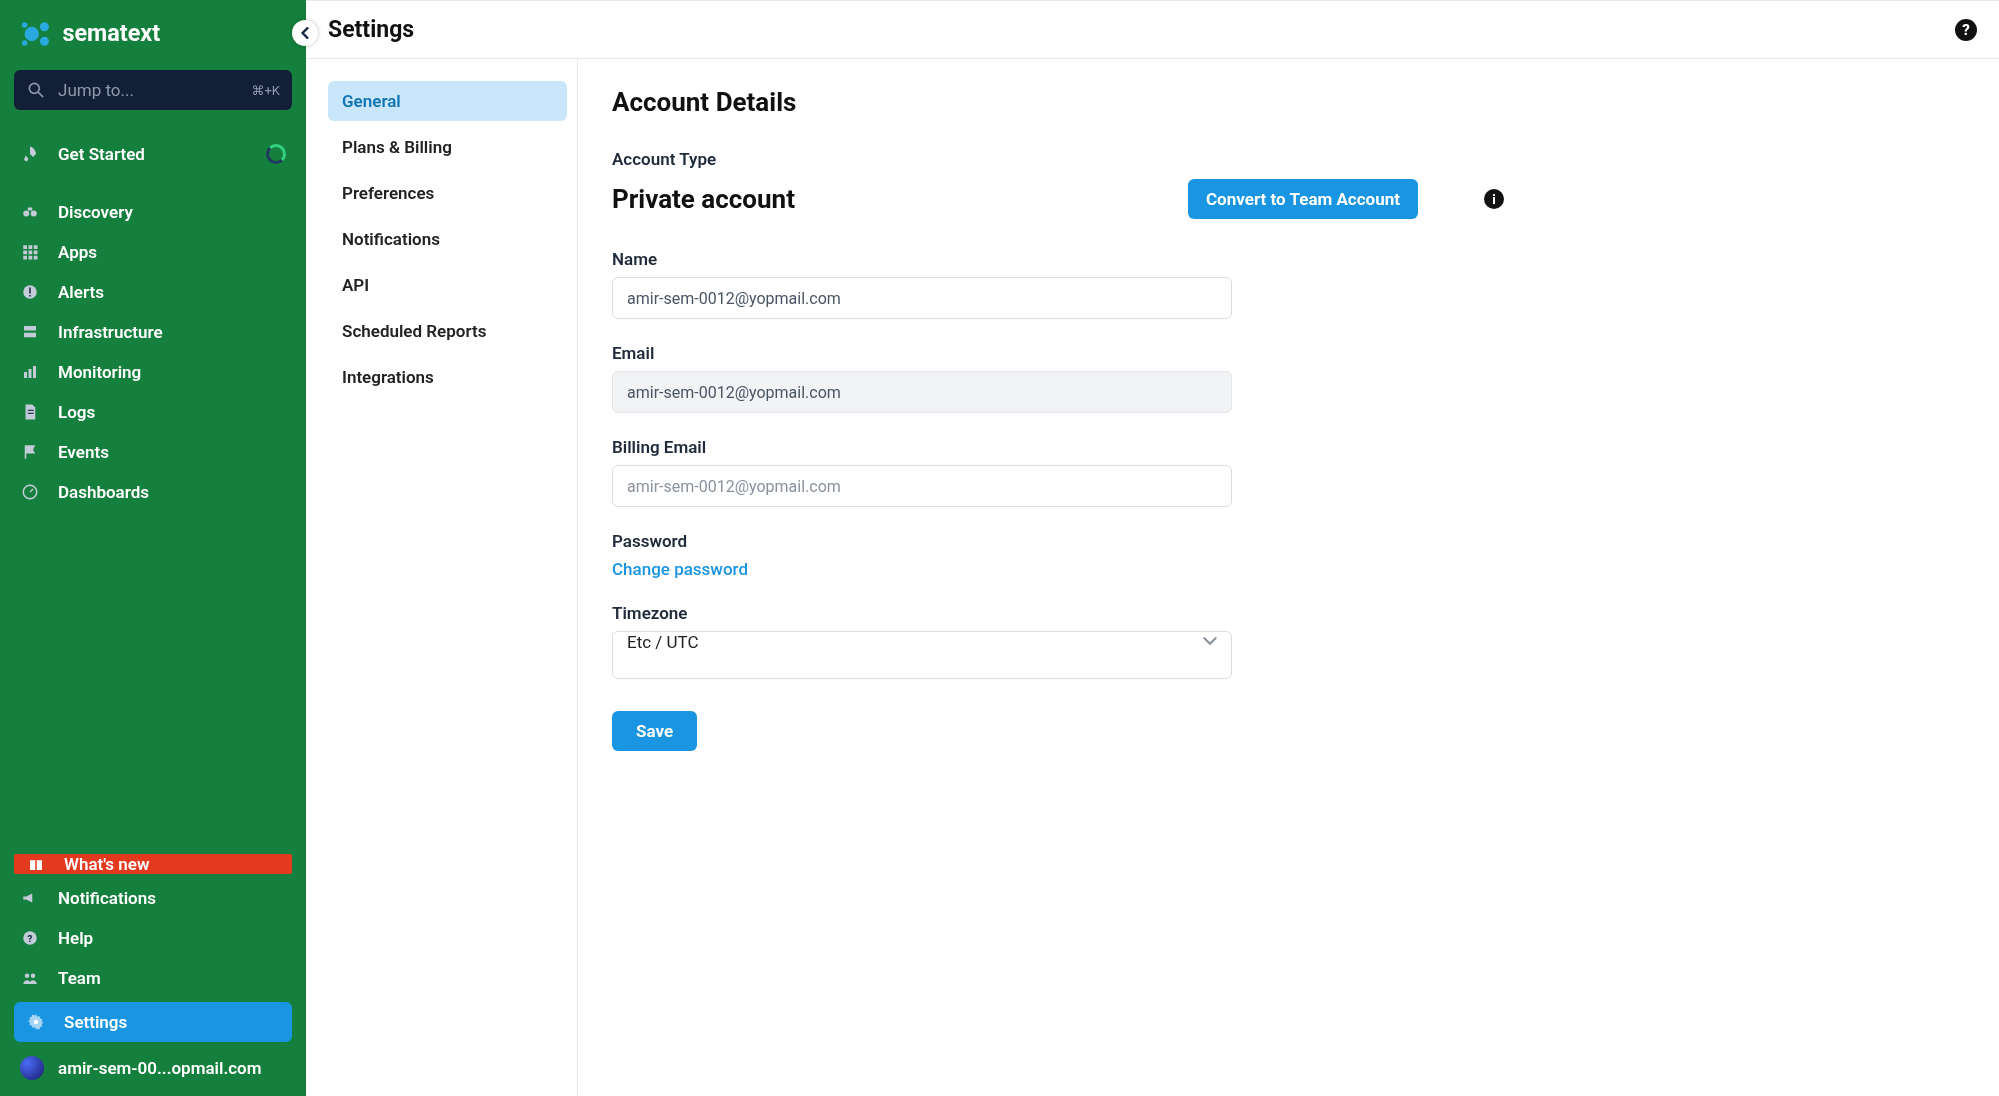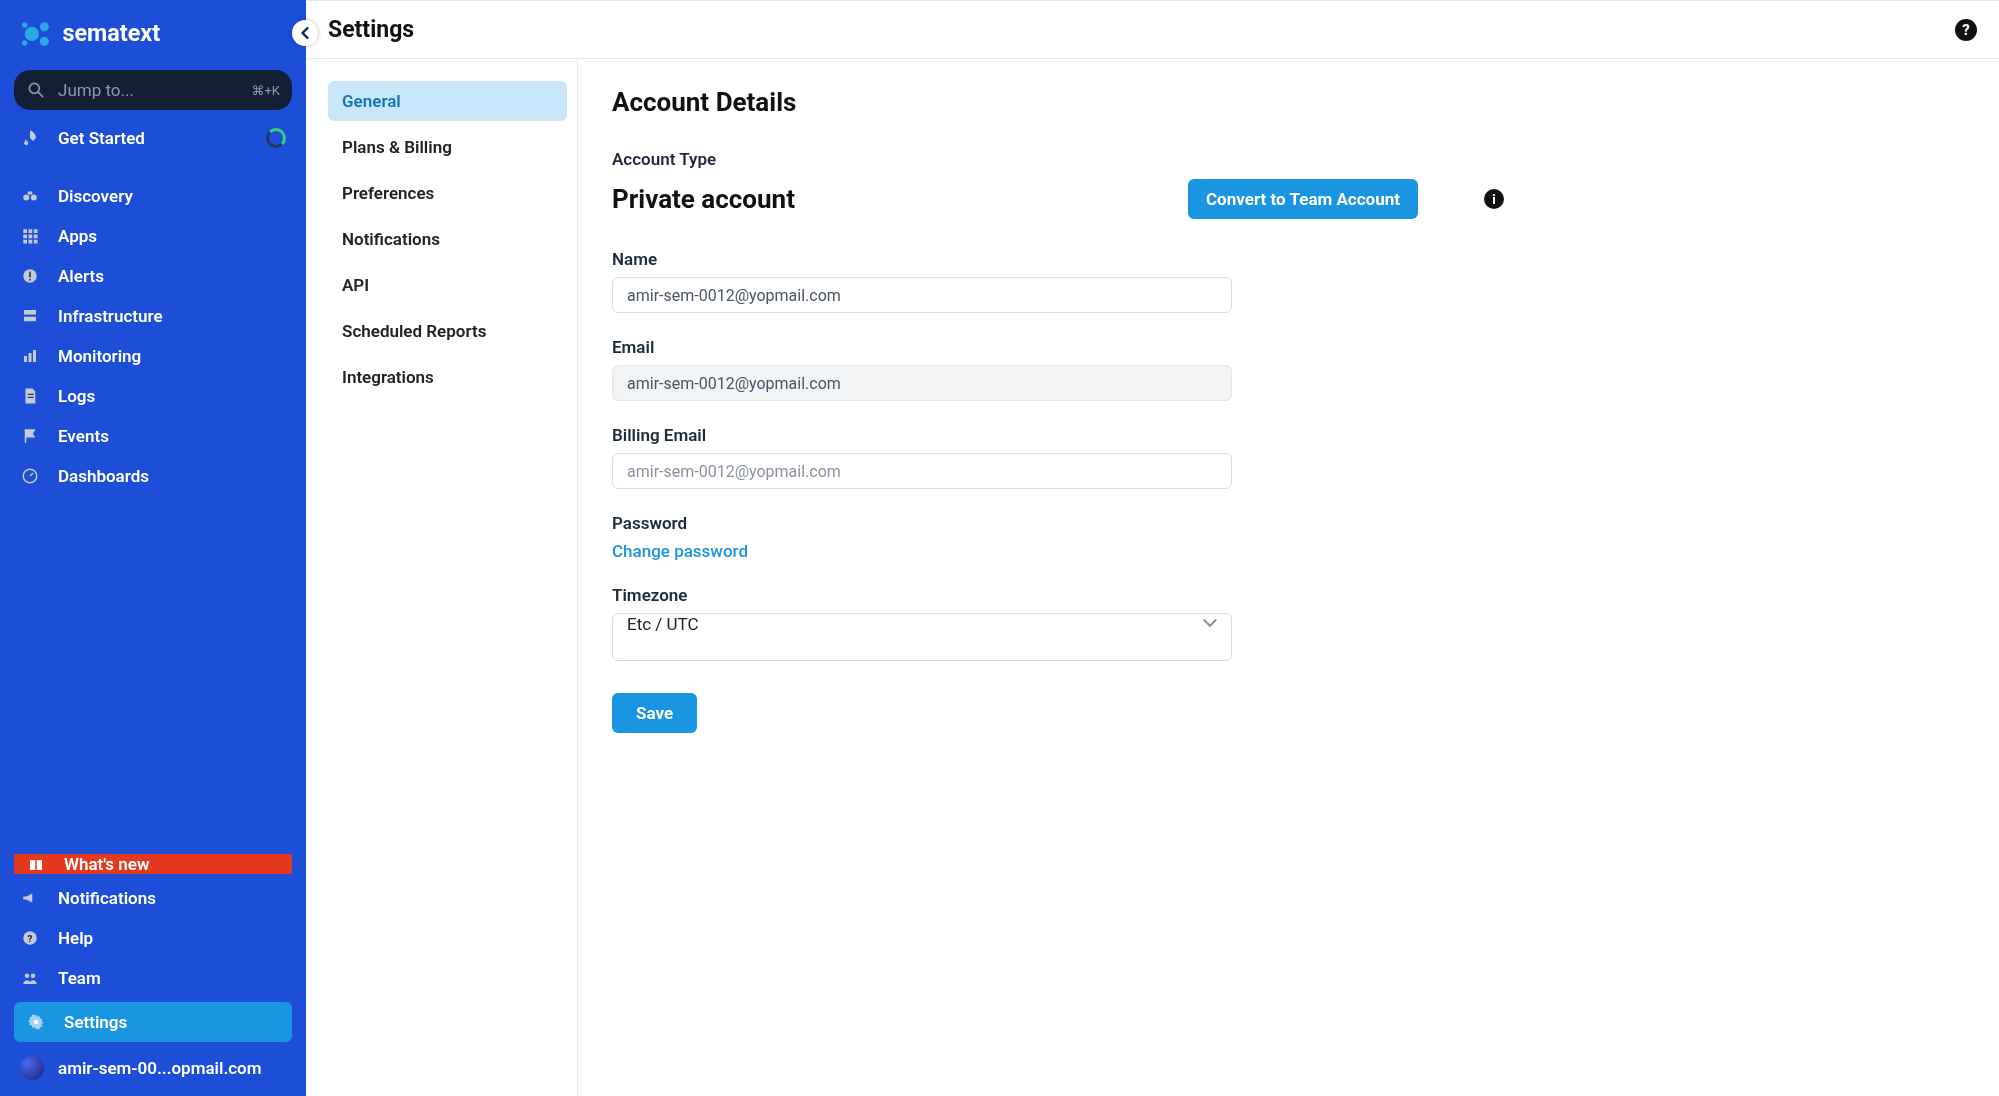--- a/index.html
+++ b/index.html
@@ -1,25 +1,25 @@
 <!DOCTYPE html>
 <html><head>
 <meta charset="utf-8">
 <style>
 * { margin: 0; padding: 0; box-sizing: border-box; font-family: -apple-system, BlinkMacSystemFont, "Segoe UI", Roboto, Helvetica, Arial, sans-serif; }
 html, body { width: 100%; height: 100%; background: #fff; }
 .app { display: flex; width: 100%; height: 100vh; }
 
 
-.sidebar { width: 306px; min-width: 306px; background: #1d4ed8; color: #e5e9f0; display: flex; flex-direction: column; height: 100%; }
+.sidebar { width: 306px; min-width: 306px; background: #15803d; color: #e5e9f0; display: flex; flex-direction: column; height: 100%; }
 .logo-row { display: flex; align-items: center; padding: 16px 20px 18px 20px; }
 .logo-row svg { height: 36px; }
 .collapse-btn { position: absolute; left: 292px; top: 20px; width: 26px; height: 26px; border-radius: 50%; background: #fff; display: flex; align-items: center; justify-content: center; box-shadow: 0 0 4px rgba(0,0,0,0.25); cursor: pointer; z-index: 10; }
 
-.jump-box { margin: 0 14px 8px 14px; background: #131f36; border-radius: 16px; height: 40px; display: flex; align-items: center; padding: 8px 12px; cursor: pointer; }
+.jump-box { margin: 0 14px 24px 14px; background: #131f36; border-radius: 6px; height: 40px; display: flex; align-items: center; padding: 8px 12px; cursor: pointer; }
 .jump-box .search-ic { width: 20px; height: 20px; color: #8e99ad; }
 .jump-box .jump-text { margin-left: 12px; color: #8e99ad; font-size: 17px; flex: 1; }
 .jump-box .shortcut { color: #8e99ad; font-size: 13px; }
 
 .nav-group { padding: 4px 0; }
 .nav-item { display: flex; align-items: flex-end; padding: 10px 20px; cursor: pointer; font-size: 17px; color: #fff; }
 .nav-item .nav-ic { width: 20px; height: 20px; display: flex; align-items: center; justify-content: center; color: #c4cbd8; }
 .nav-item .nav-label { margin-left: 18px; font-weight: 600; }
 .nav-item .spinner { margin-left: auto; }
 .getstarted-spinner { width: 20px; height: 20px; border: 3px solid #1f3a5f; border-top-color: #35d07f; border-right-color: #35d07f; border-radius: 50%; }
@@ -48,21 +48,21 @@
 
 .section-label { font-size: 17px; font-weight: 600; color: #1f2a3a; margin-bottom: 10px; }
 .acct-type-row { display: flex; align-items: center; margin-bottom: 30px; gap: 44px; }
 .acct-type-row h3 { font-size: 26px; font-weight: 700; color: #111; }
 .acct-type-row .spacer { flex: 1; }
 .convert-btn { background: #1995e2; color: #fff; border: none; padding: 10px 18px; border-radius: 6px; font-size: 17px; font-weight: 700; cursor: pointer; }
 .info-ic { width: 20px; height: 20px; border-radius: 50%; background: #111; color: #fff; display: flex; align-items: center; justify-content: center; font-size: 13px; font-weight: 800; margin-left: 22px; cursor: pointer; }
 
 .field-block { margin-bottom: 24px; }
 .field-block label { display: block; font-size: 17px; font-weight: 600; color: #1f2a3a; margin-bottom: 8px; }
-.text-input { width: 100%; max-width: 620px; height: 36px; border: 1px solid #d9dde3; border-radius: 6px; padding: 0 14px; font-size: 16px; color: #4a5564; }
+.text-input { width: 100%; max-width: 620px; height: 42px; border: 1px solid #d9dde3; border-radius: 6px; padding: 0 14px; font-size: 16px; color: #4a5564; }
 .text-input::placeholder { color: #8a929e; }
 .text-input.readonly { background: #f2f3f5; border-color: #e2e5e9; }
 .link { color: #1995e2; font-size: 17px; font-weight: 500; cursor: pointer; }
 
 .select-box { width: 100%; max-width: 620px; height: 48px; border: 1px solid #d9dde3; border-radius: 6px; padding: 0 14px; font-size: 17px; color: #222; background: #fff; display: flex; align-items: flex-start; cursor: pointer; }
 .select-box .chev { margin-left: auto; color: #8a929e; }
 
 .save-btn { background: #1995e2; color: #fff; border: none; padding: 10px 24px; border-radius: 6px; font-size: 17px; font-weight: 700; cursor: pointer; margin-top: 8px; }
 </style>
 </head>

